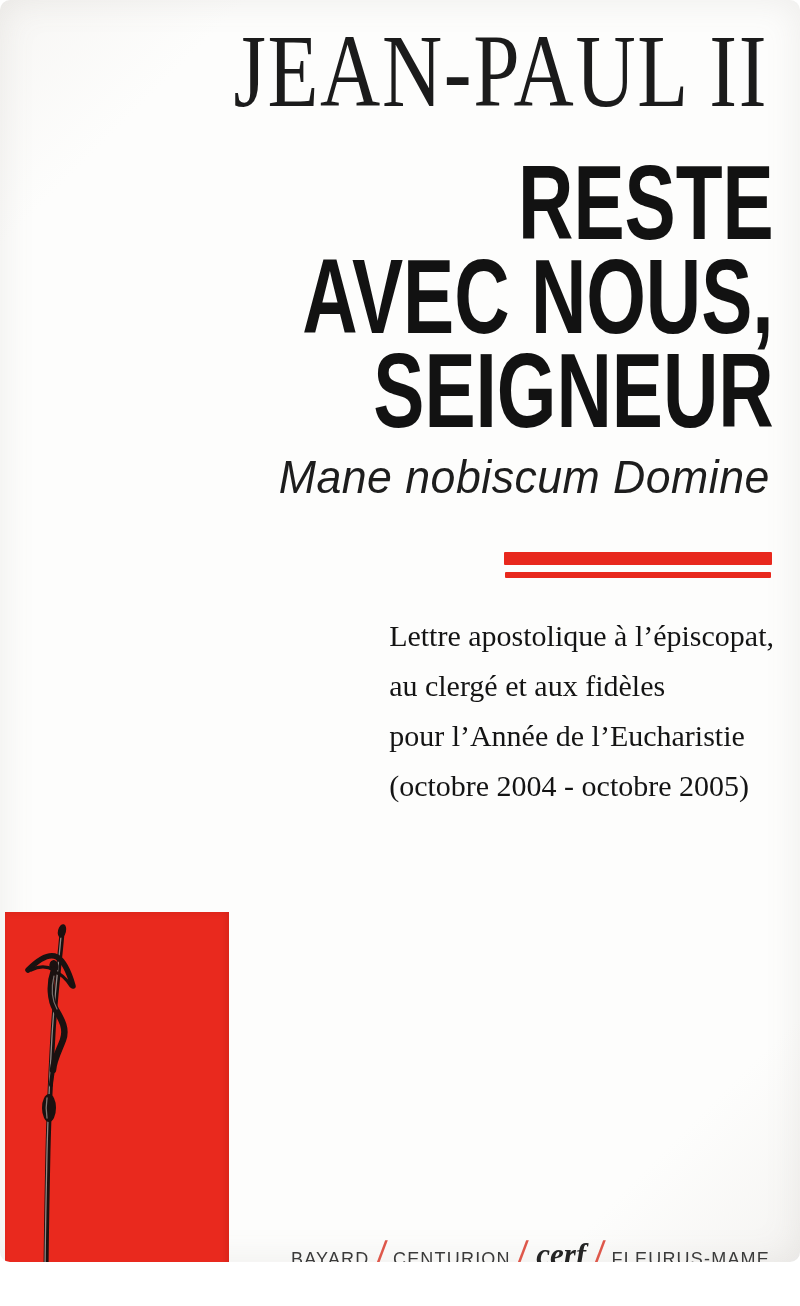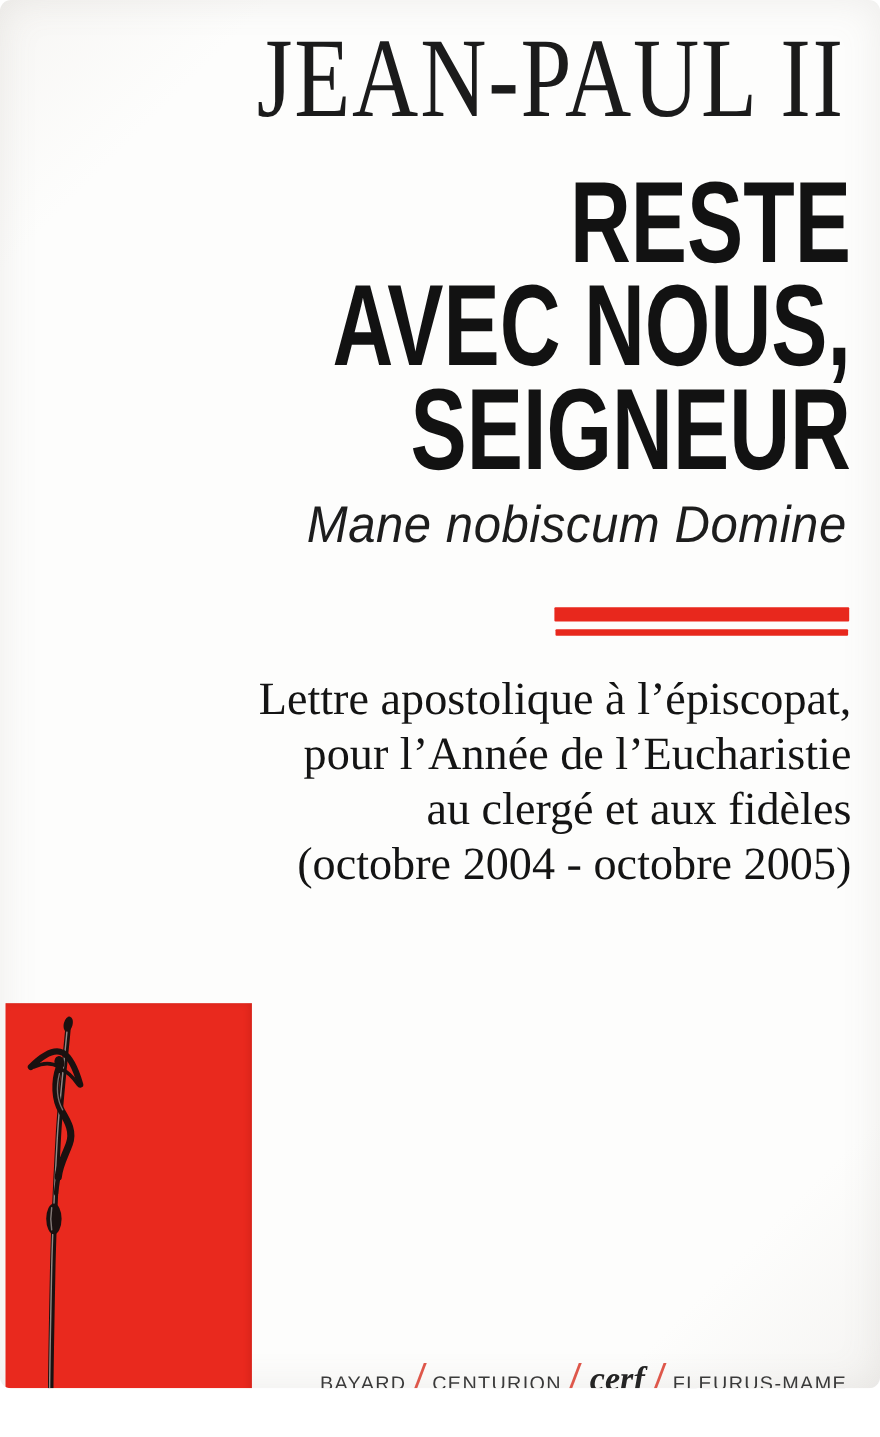--- a/index.html
+++ b/index.html
@@ -39,23 +39,23 @@
     font-size:47px;line-height:1.1;
     letter-spacing:0.5px;white-space:nowrap;
     color:#1d1d1d;
     transform:scaleX(0.95);transform-origin:100% 0;
   }
   .rules{position:absolute;top:552px;right:28px;width:268px;}
   .rule-thick{height:13px;background:#e8281d;border-radius:1px;}
   .rule-thin{height:6px;background:#e8281d;margin-top:7px;width:266px;margin-left:auto;margin-right:1px;border-radius:1px;}
   .desc-block{
     position:absolute;top:611px;right:26px;
-    text-align:right;
+    text-align:left;
     font-family:"Liberation Serif", serif;
-    font-size:42px;line-height:50px;
+    font-size:30px;line-height:50px;
     color:#141414;white-space:nowrap;
   }
   .red-square{
     position:absolute;left:5px;top:912px;
     width:224px;height:394px;
     background:#e9291e;
     box-shadow:inset -2px 0 6px rgba(150,20,10,0.25);
   }
   .red-square svg{position:absolute;left:0;top:0;}
   .publisher-bar{
@@ -96,22 +96,22 @@
 
   <div class="subtitle">Mane nobiscum Domine</div>
 
   <div class="rules">
     <div class="rule-thick"></div>
     <div class="rule-thin"></div>
   </div>
 
   <div class="desc-block">
     <div>Lettre apostolique à l’épiscopat,</div>
+    <div>au clergé et aux fidèles</div>
     <div>pour l’Année de l’Eucharistie</div>
-    <div>au clergé et aux fidèles</div>
     <div>(octobre 2004 - octobre 2005)</div>
   </div>
 
   <div class="red-square">
     <svg width="224" height="394" viewBox="0 0 224 394" xmlns="http://www.w3.org/2000/svg">
 
       <path d="M57,21 C55,45 50,85 48,122 C46,158 44,196 43,238 C42,288 41,335 41,370" fill="none" stroke="#1a1110" stroke-width="5" stroke-linecap="round"></path>
 
       <path d="M56,24 C54,48 49,88 47,124 C45,160 43,198 42,240 C41,290 40,336 40,368" fill="none" stroke="rgba(210,200,195,0.65)" stroke-width="1.3" stroke-linecap="round"></path>
 

